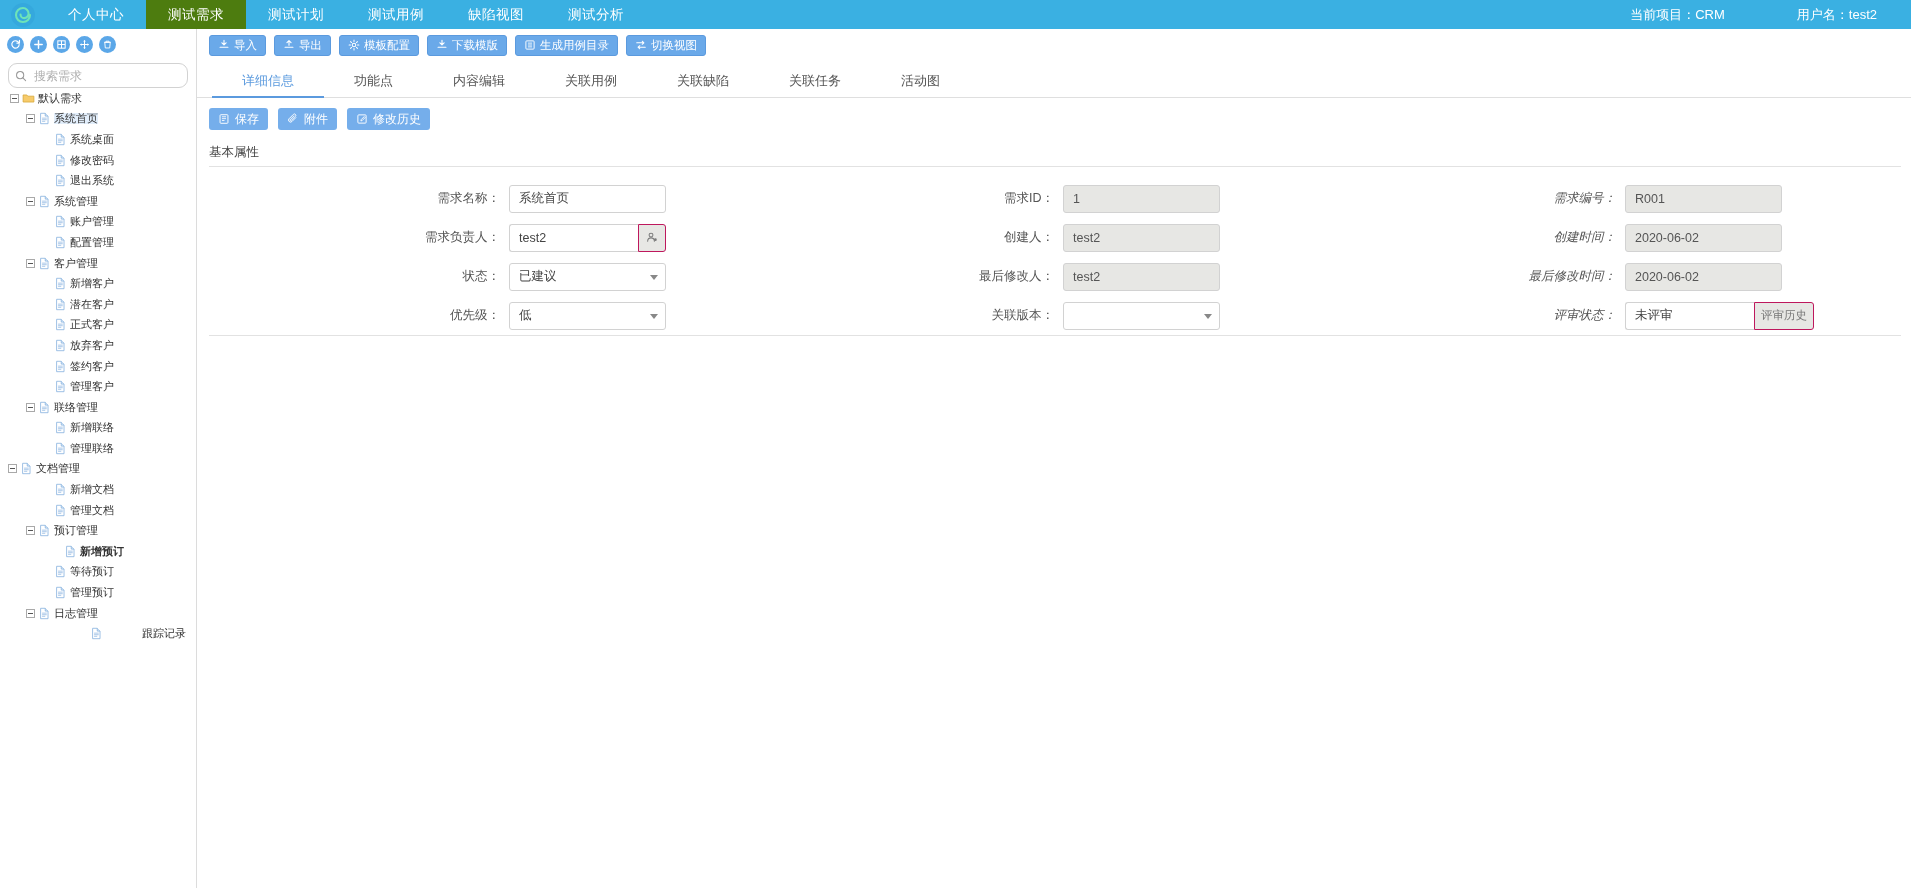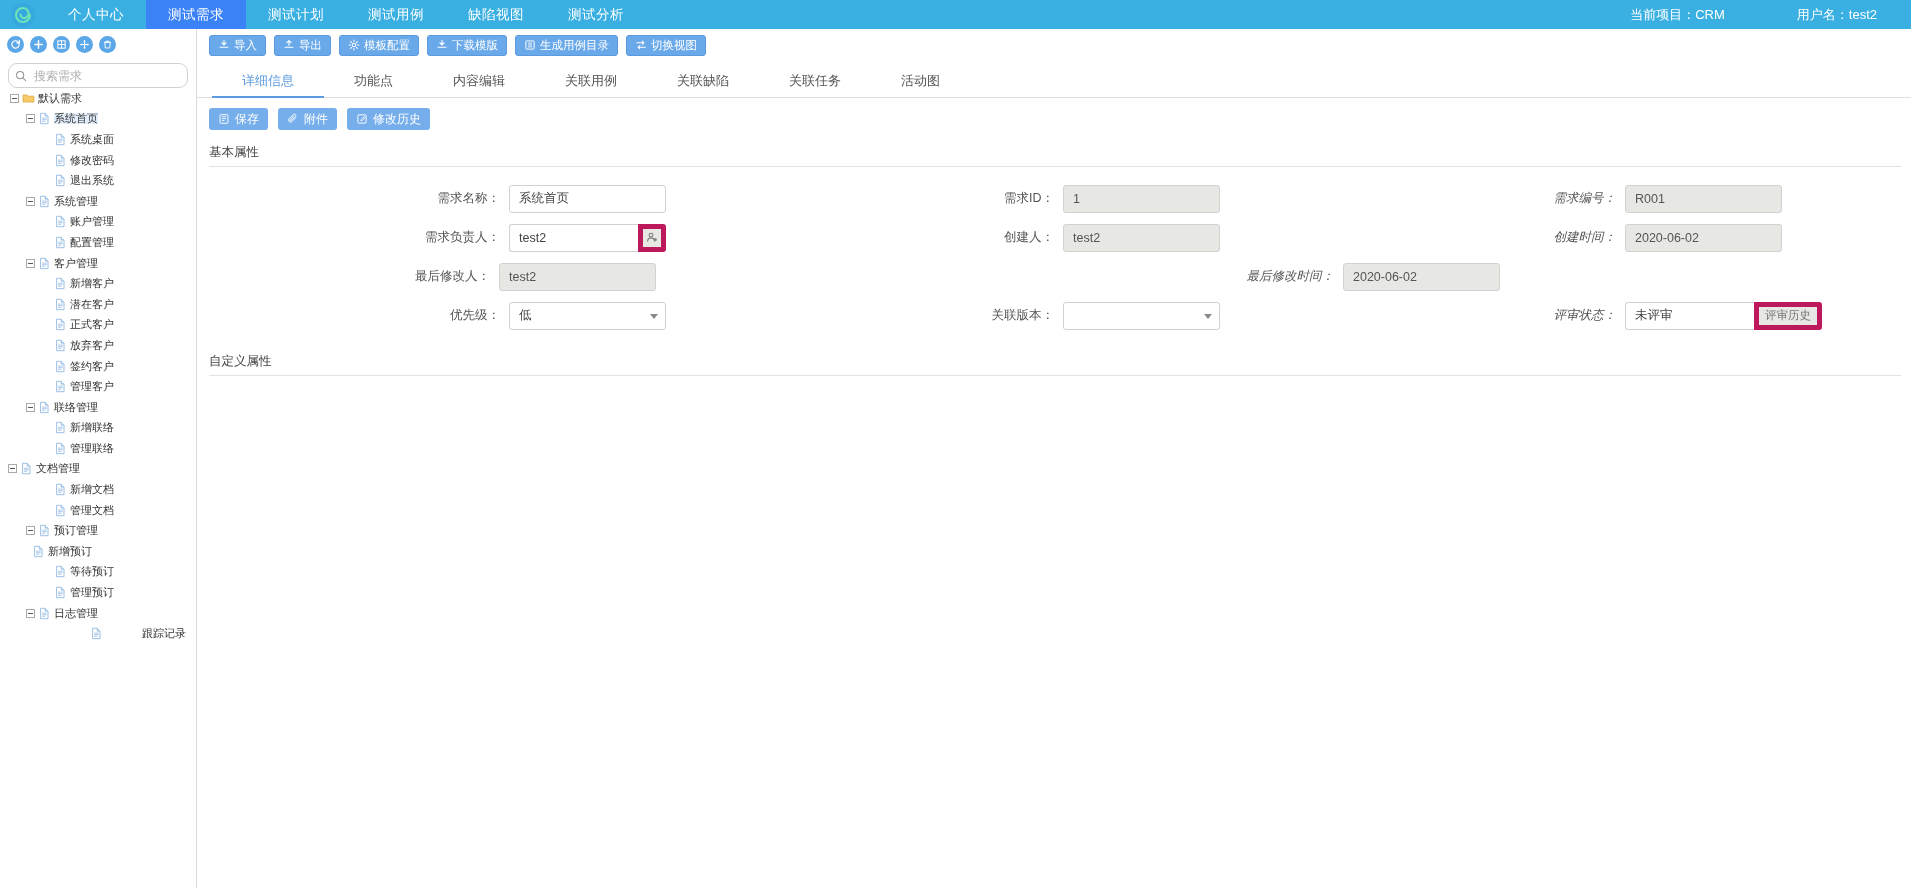--- a/index.html
+++ b/index.html
@@ -27,21 +27,21 @@
   .navitem {
     height: 29px;
     padding: 0 22px;
     display: flex; align-items: center; justify-content: center;
     color: #ffffff;
     font-size: 13.5px;
     letter-spacing: 0.5px;
     cursor: pointer;
     white-space: nowrap;
   }
-  .navitem.active { background: #3b82f6; }
+  .navitem.active { background: #4d7c0f; }
   #nav-right {
     margin-left: auto;
     display: flex; align-items: center;
     padding-right: 34px;
   }
   .nav-info {
     color: #ffffff;
     font-size: 13px;
     white-space: nowrap;
   }
@@ -241,21 +241,21 @@
     font-family: "Liberation Sans", sans-serif;
     color: #444;
     background: #ffffff;
     outline: none;
   }
   .finput.wide { width: 157px; }
   .finput.readonly { background: #e7e7e4; color: #555; }
   .finput.grp { width: 129px; border-right: none; border-radius: 3px 0 0 3px; }
   .grpbtn {
     width: 28px; height: 28px;
-    border: 5px solid #be185d;
+    border: 1px solid #be185d;
     border-radius: 0 3px 3px 0;
     background: #e7e7e4;
     display: flex; align-items: center; justify-content: center;
     cursor: pointer;
     flex: none;
   }
   .grpbtn.txt {
     width: auto; padding: 0 6px;
     font-size: 11.5px; color: #777;
     white-space: nowrap;
@@ -593,21 +593,21 @@
         <span class="expander"></span>
         <span class="ico">
           <svg viewBox="0 0 14 14" width="13" height="13">
             <path d="M2.8 1.4h5l3 3v8.2h-8z" fill="#ffffff" stroke="#8ab4e0" stroke-width="0.9" stroke-linejoin="round"></path>
             <path d="M7.8 1.4v3h3" fill="#d9e8f7" stroke="#8ab4e0" stroke-width="0.9" stroke-linejoin="round"></path>
             <path d="M4.4 6.6h5M4.4 8.3h5M4.4 10h3.4" stroke="#8ab4e0" stroke-width="0.8"></path>
           </svg>
         </span>
         <span class="lbl">预订管理</span>
       </div>
-      <div class="tnode" style="padding-left: 20px;">
+      <div class="tnode" style="padding-left: 52px; font-weight: bold;">
         <span class="expander spacer"></span>
         <span class="ico">
           <svg viewBox="0 0 14 14" width="13" height="13">
             <path d="M2.8 1.4h5l3 3v8.2h-8z" fill="#ffffff" stroke="#8ab4e0" stroke-width="0.9" stroke-linejoin="round"></path>
             <path d="M7.8 1.4v3h3" fill="#d9e8f7" stroke="#8ab4e0" stroke-width="0.9" stroke-linejoin="round"></path>
             <path d="M4.4 6.6h5M4.4 8.3h5M4.4 10h3.4" stroke="#8ab4e0" stroke-width="0.8"></path>
           </svg>
         </span>
         <span class="lbl">新增预订</span>
       </div>
@@ -803,20 +803,27 @@
         <div class="fcell c2">
           <div class="flabel">创建人：</div>
           <input type="text" class="finput wide readonly" readonly="" value="test2" style="">
         </div>
         <div class="fcell c3">
           <div class="flabel">创建时间：</div>
           <input type="text" class="finput wide readonly" readonly="" value="2020-06-02" style="">
         </div>
       </div>
       <div class="frow">
+        <div class="fcell c1">
+          <div class="flabel">状态：</div>
+          <div class="fselect">
+            <span class="val">已建议</span>
+            <span class="caret"></span>
+          </div>
+        </div>
         <div class="fcell c2">
           <div class="flabel">最后修改人：</div>
           <input type="text" class="finput wide readonly" readonly="" value="test2" style="">
         </div>
         <div class="fcell c3">
           <div class="flabel">最后修改时间：</div>
           <input type="text" class="finput wide readonly" readonly="" value="2020-06-02" style="">
         </div>
       </div>
       <div class="frow">
@@ -839,15 +846,14 @@
           <div style="display: flex;">
             <input type="text" class="finput grp" value="未评审" style="">
             <div class="grpbtn txt">
               <span>评审历史</span>
             </div>
           </div>
         </div>
       </div>
     </div>
 
-  <div class="section-title" style="margin-top:18px;">自定义属性</div>
   <div class="section-rule"></div>
 </div>
 
 </body></html>

